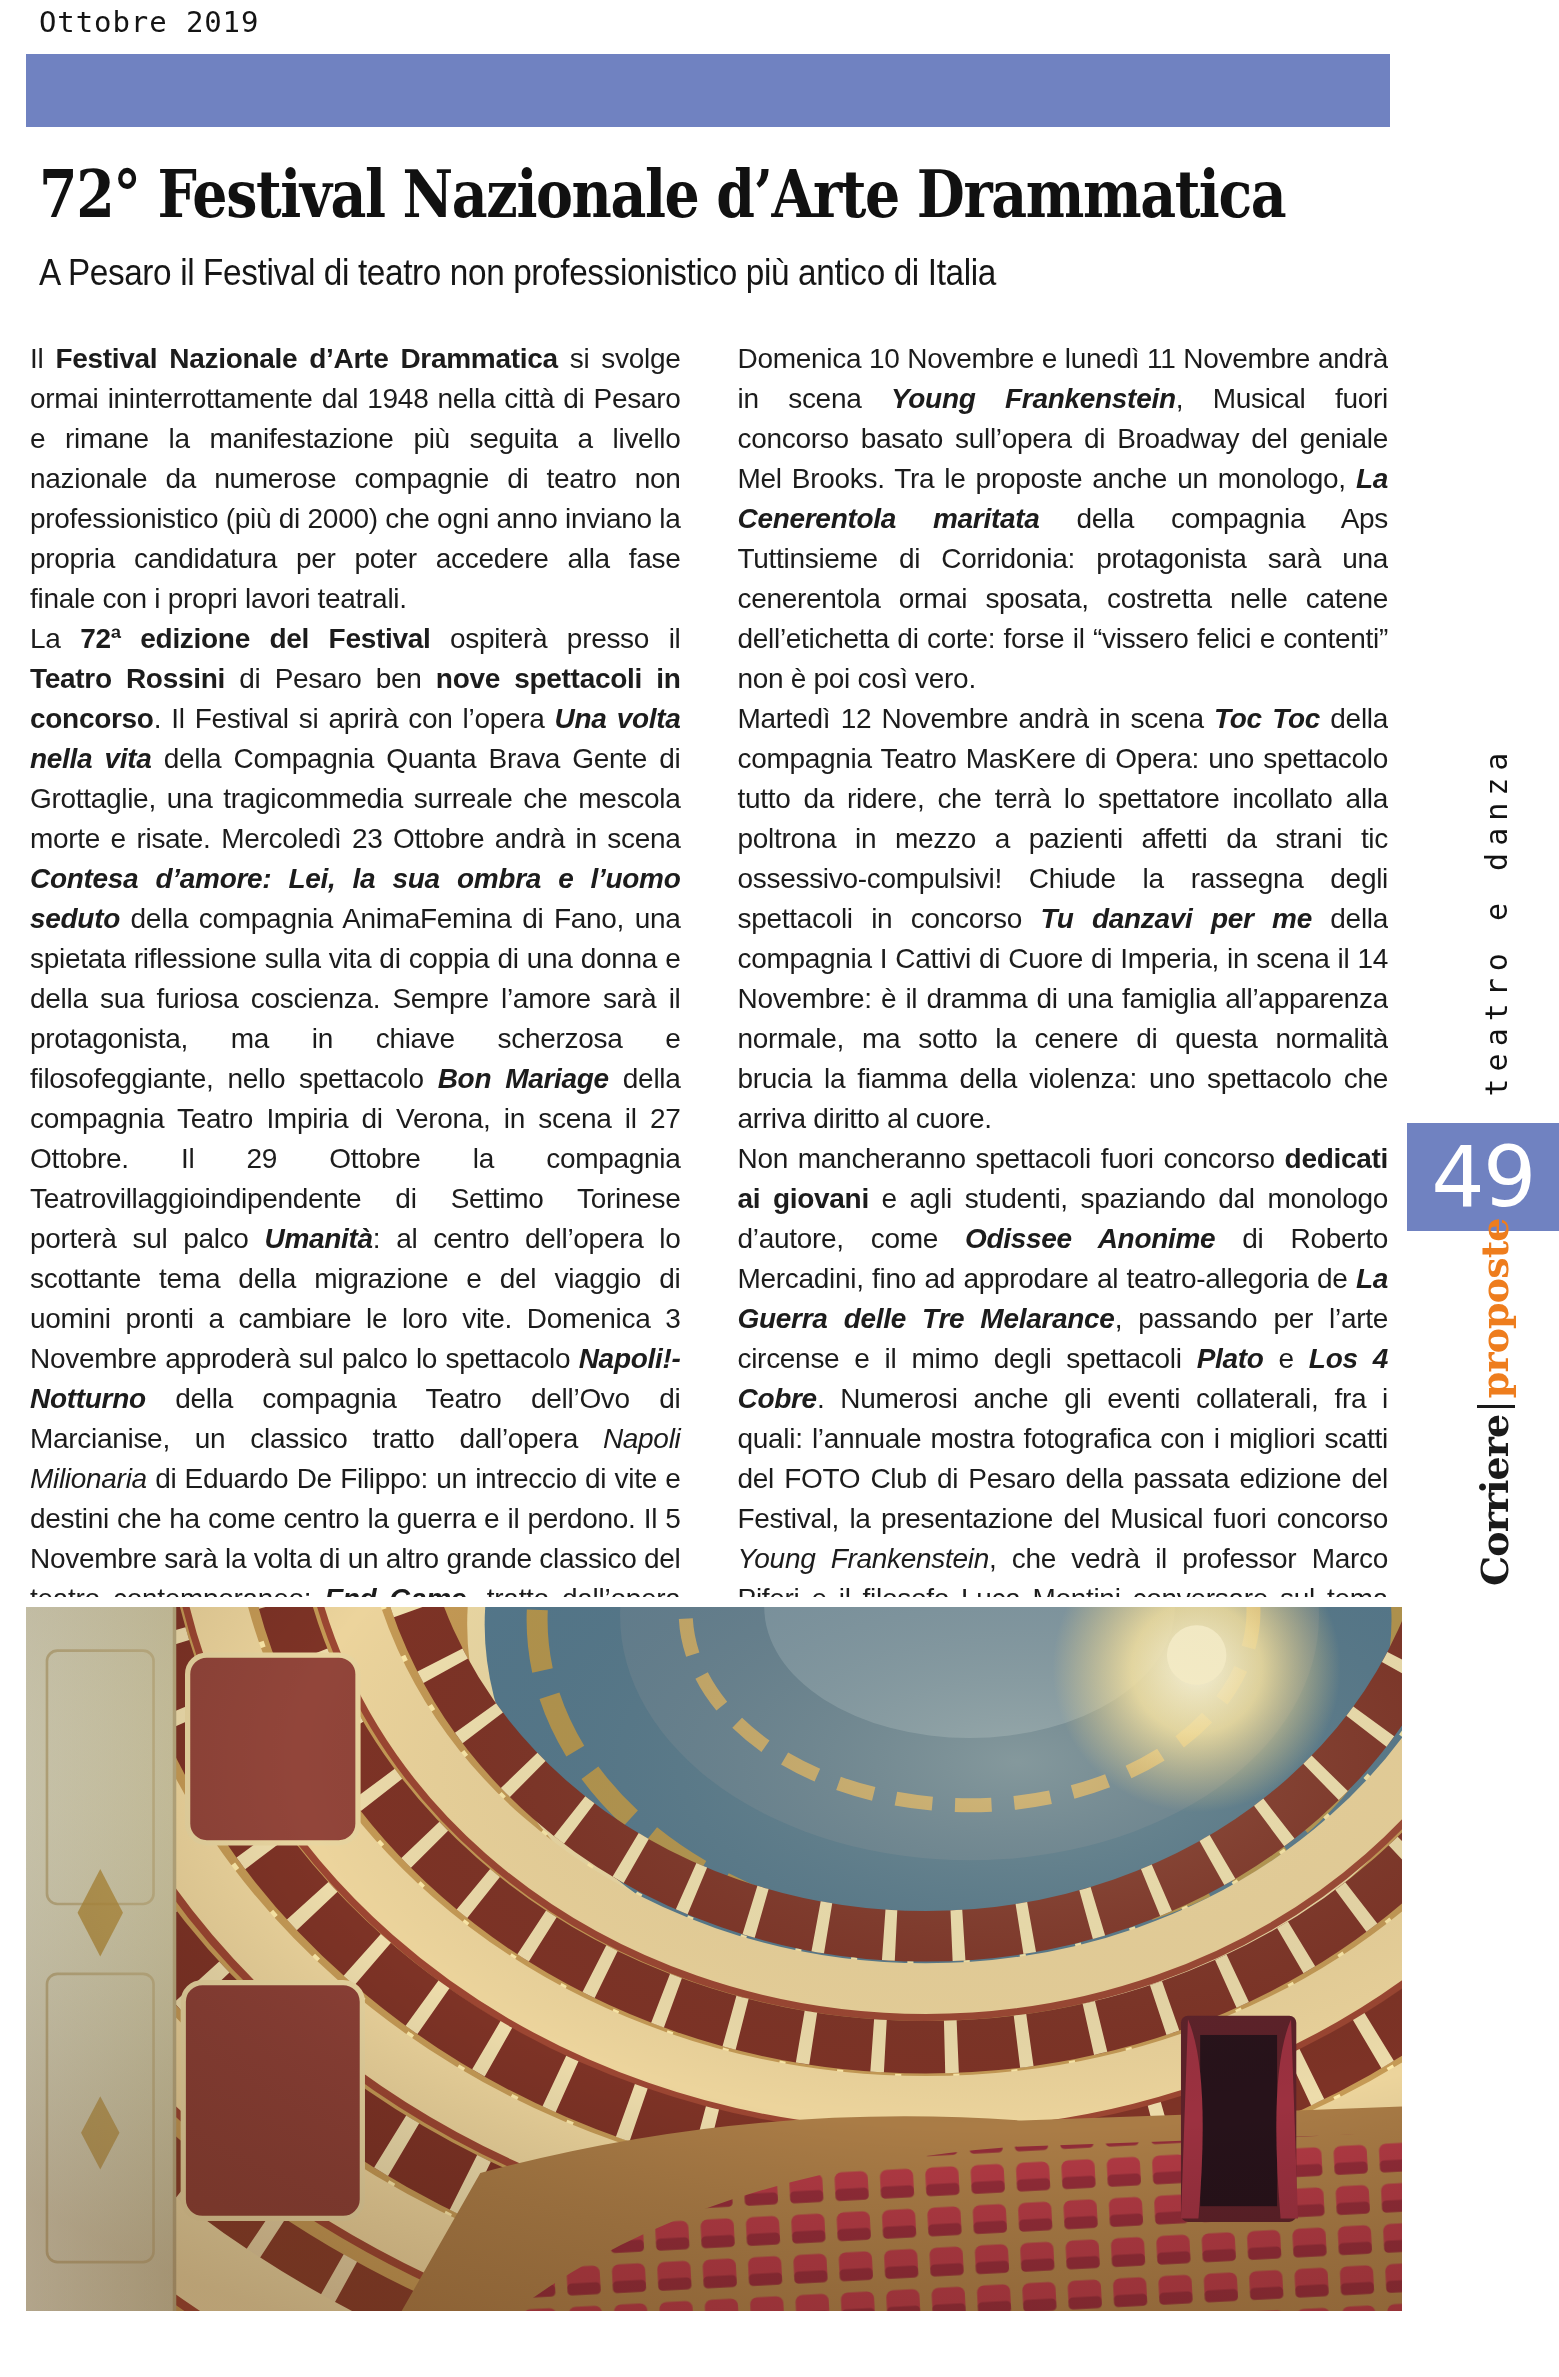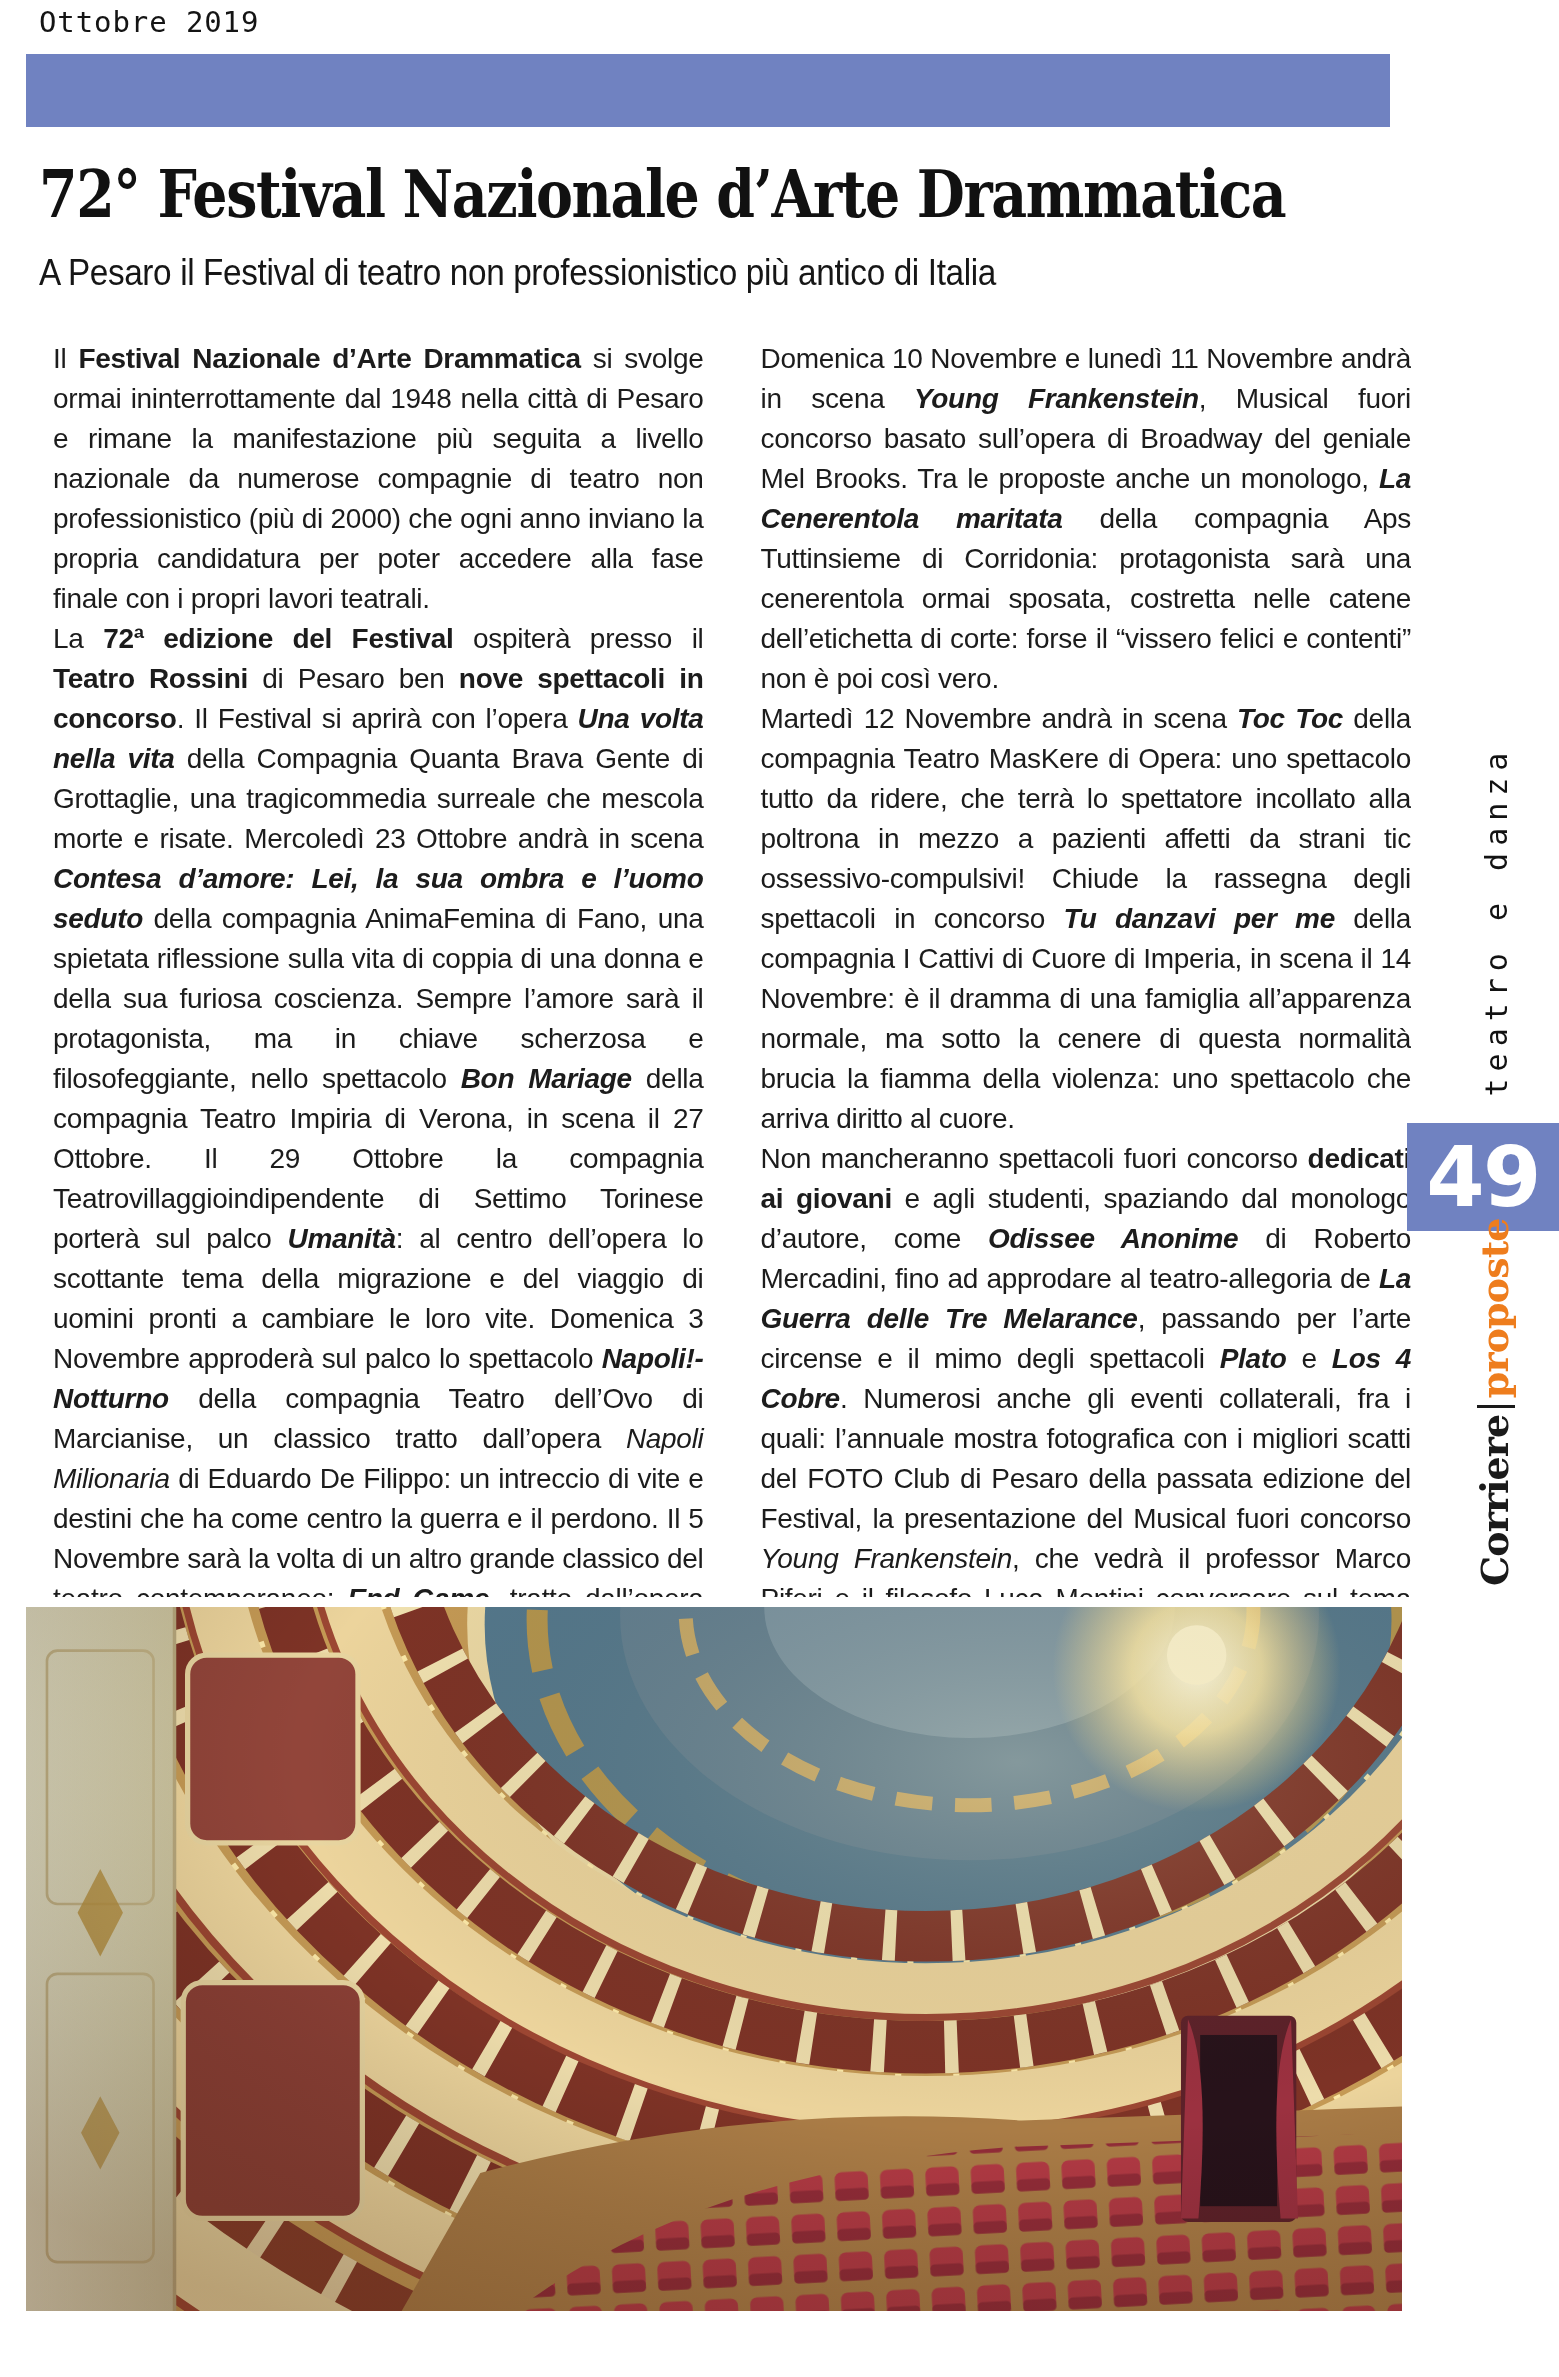--- a/index.html
+++ b/index.html
@@ -18,21 +18,21 @@
     position:absolute;left:39px;top:155px;margin:0;white-space:nowrap;
     font-family:"DejaVu Serif",serif;font-weight:bold;font-size:66px;letter-spacing:-1.7px;
     transform:scaleX(0.84);transform-origin:left center;color:#111;
   }
   .article-subtitle{
     position:absolute;left:39px;top:252px;margin:0;white-space:nowrap;
     font-size:37px;font-weight:400;letter-spacing:-0.4px;
     transform:scaleX(0.9);transform-origin:left center;color:#161616;
   }
   .columns{
-    position:absolute;left:53px;top:339px;width:1358px;height:1258px;overflow:hidden;
+    position:absolute;left:30px;top:339px;width:1358px;height:1258px;overflow:hidden;
     display:flex;gap:57px;
   }
   .col{width:651px;height:100%;text-align:justify;hyphens:auto;}
   .col p{
     margin:0;font-size:28px;line-height:40px;letter-spacing:-0.3px;color:#1c1c1c;
   }
   .r-b{font-weight:bold;}
   .r-i{font-style:italic;}
   .r-bi{font-weight:bold;font-style:italic;}
   .photo{
@@ -43,21 +43,21 @@
     position:absolute;left:1315px;top:901px;width:367px;height:40px;
     transform:rotate(-90deg);transform-origin:center;
     font-family:"DejaVu Sans Mono",monospace;font-size:30px;letter-spacing:7px;
     text-align:center;color:#121212;white-space:nowrap;
   }
   .page-badge{
     position:absolute;left:1407px;top:1123px;width:152px;height:108px;background:var(--blue,#7082c1);
     display:flex;align-items:center;justify-content:center;
   }
   .page-badge .num{
-    font-family:"DejaVu Sans",sans-serif;font-weight:bold;font-size:84px;color:#ffffff;
+    font-family:"DejaVu Sans",sans-serif;font-weight:normal;font-size:84px;color:#ffffff;
     letter-spacing:-1.7px;line-height:1;
   }
   .magazine-logo{
     position:absolute;left:1329px;top:1392px;width:332px;height:56px;
     transform:rotate(-90deg);transform-origin:center;
     font-family:"DejaVu Serif",serif;font-weight:bold;font-size:38px;line-height:56px;
     text-align:center;white-space:nowrap;
   }
   .magazine-logo .name{color:#1a1a1a;letter-spacing:-0.9px;}
   .magazine-logo .divider{

